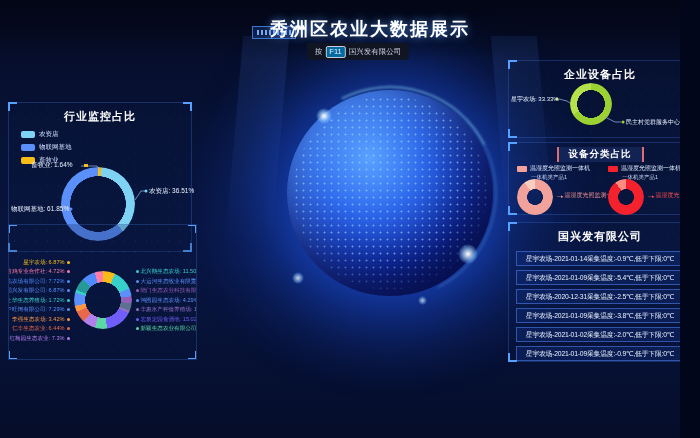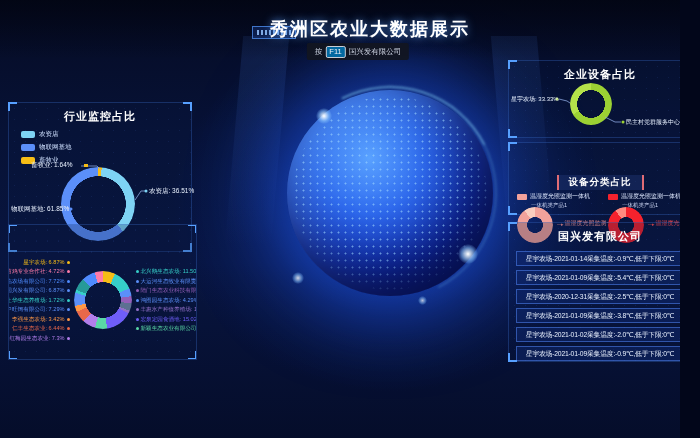--- a/index.html
+++ b/index.html
@@ -82,21 +82,21 @@
   #panel-devratio{left:508px;top:60px;width:184px;height:78px;}
   .donut-devratio{position:absolute;left:61px;top:22px;width:42px;height:42px;--t:7px;
     filter:drop-shadow(0 0 3px rgba(150,210,70,.7));}
   .dr-label{position:absolute;font-size:6px;color:#e8f1ff;white-space:nowrap;}
   .dr-left{left:2px;top:34px;width:44px;text-align:right;}
   .dr-right{left:117px;top:57px;}
   
   #panel-devclass{left:508px;top:142px;width:184px;height:73px;}
   .dc-title-row{display:flex;justify-content:center;margin-top:4px;}
   .dc-title{font-size:9.5px;font-weight:bold;color:#fff;padding:1px 10px;letter-spacing:1px;
-    background:rgba(30,50,110,.5);border-left:2px solid #e06c75;border-right:2px solid #e06c75;margin-top:28px;}
+    background:rgba(30,50,110,.5);border-left:2px solid #e06c75;border-right:2px solid #e06c75;}
   .dc-charts{display:flex;margin-top:1px;}
   .dc-group{position:relative;width:50%;height:52px;}
   .dc-legend{display:flex;align-items:center;gap:3px;margin:1px 0 0 8px;}
   .sw-sm{width:10px;height:6px;border-radius:1px;}
   .dc-legend .legend-label{font-size:6px;color:#dfe9ff;white-space:nowrap;}
   .dc-sub{position:absolute;left:22px;top:11px;font-size:5.5px;color:#cfd9f5;white-space:nowrap;}
   .dc-donut{position:absolute;left:8px;top:16px;width:36px;height:36px;--t:10px;}
   .dc-side{position:absolute;left:48px;top:28px;font-size:6px;display:flex;align-items:center;gap:2px;white-space:nowrap;}
   .dc-side .arrow{font-size:5px;letter-spacing:-1px;}
   

